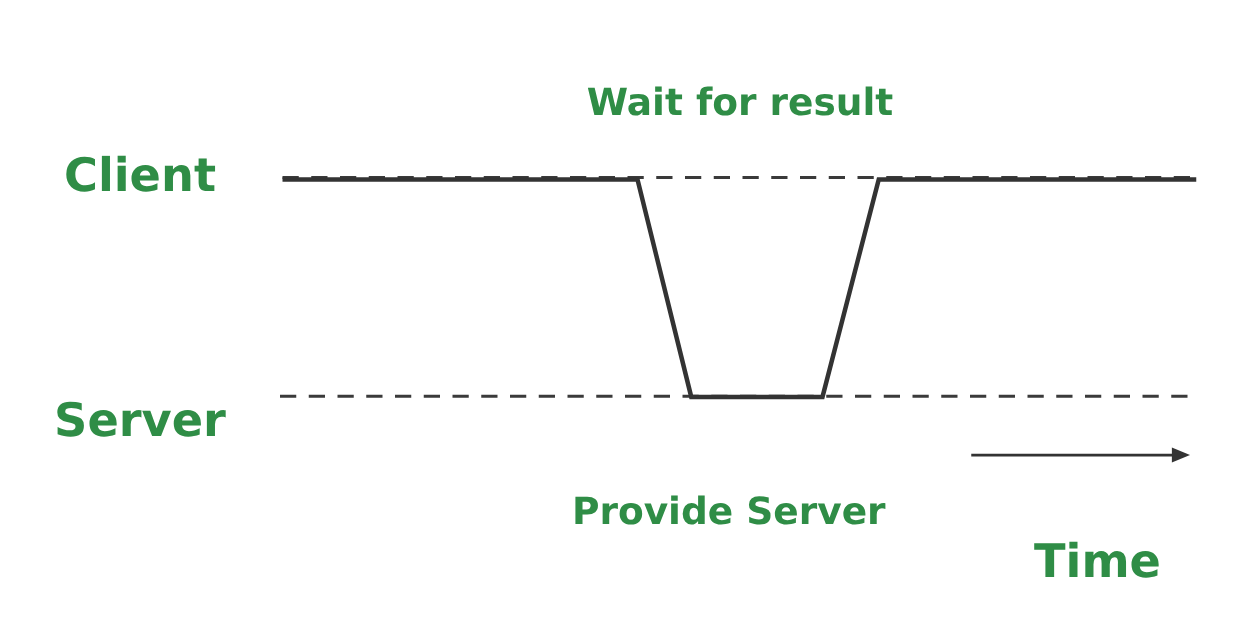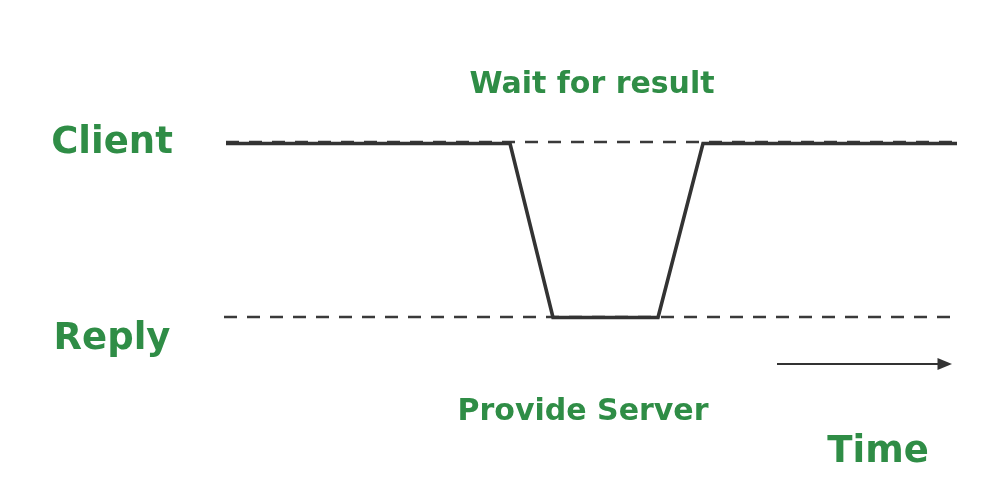--- a/index.html
+++ b/index.html
@@ -49,21 +49,21 @@
     <polyline points="226,143.5 510,143.5 553,317.5 658,317.5 703,143.5 957,143.5" stroke-width="3.6" fill="none" stroke-linejoin="miter" stroke-linecap="butt" stroke="#333333"></polyline>
 
     <g>
       <line x1="777" y1="364" x2="941" y2="364" stroke-width="2.2" fill="none" stroke="#333333"></line>
       <polygon points="952,364 937.5,358 937.5,370" fill="#333333"></polygon>
     </g>
   </svg>
 
   <div class="label label-small" style="left:112px; top:140px;">Client</div>
 
-  <div class="label label-small" style="left:112px; top:336px;">Reply</div>
+  <div class="label label-small" style="left:112px; top:336px;">Server</div>
 
   <div class="label" style="left:592px; top:83px;">Wait for result</div>
 
 
 
   <div class="label" style="left:583px; top:410px;">Provide Server</div>
 
   <div class="label label-small" style="left:878px; top:410px;margin-top:39px;">Time</div>
 
 </div>

